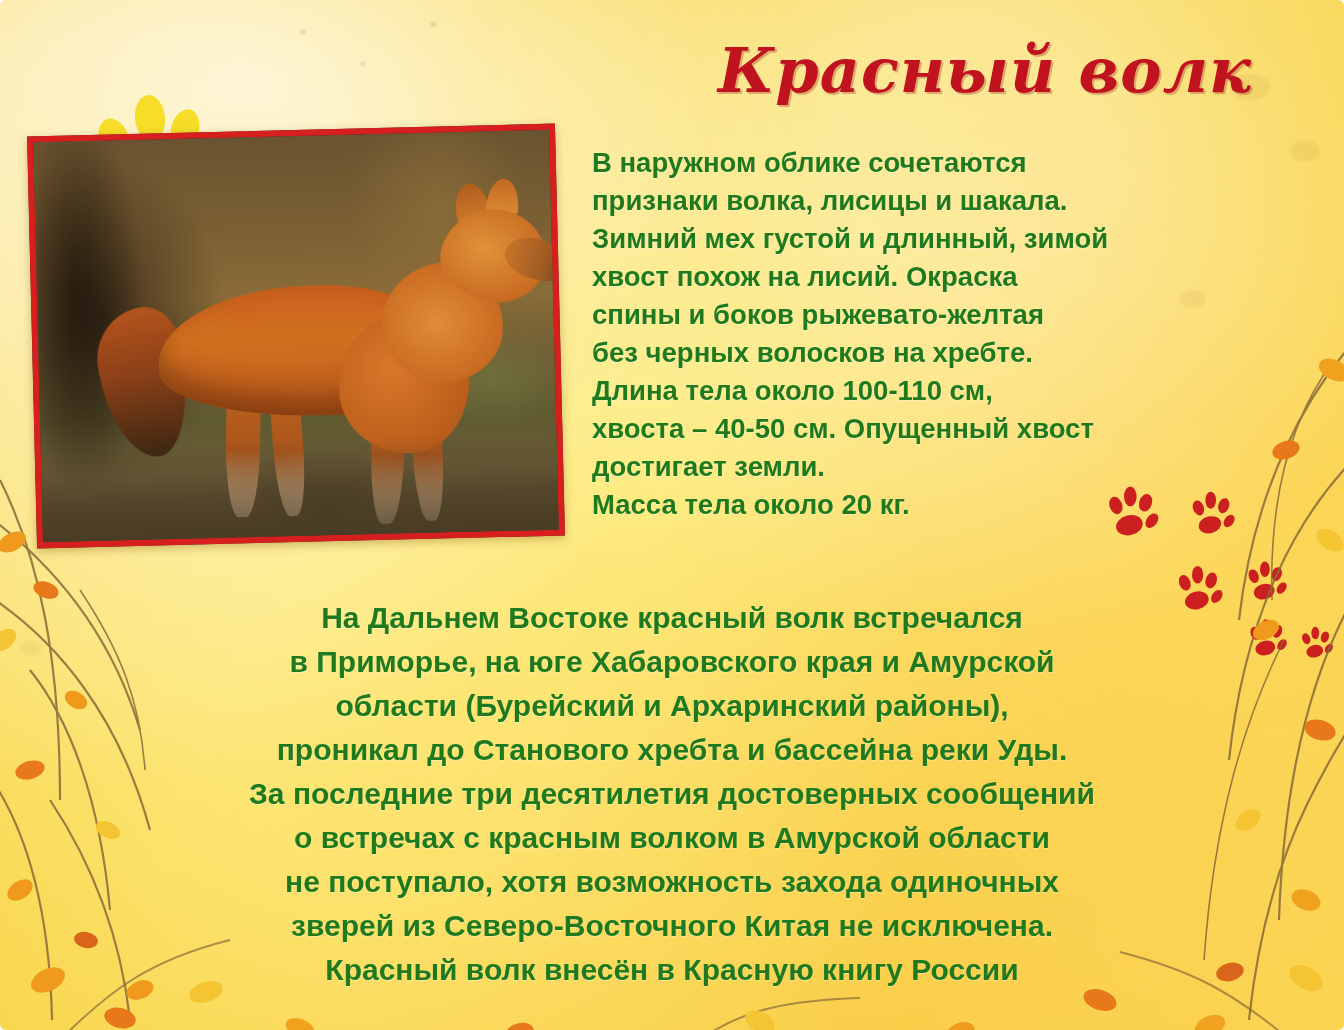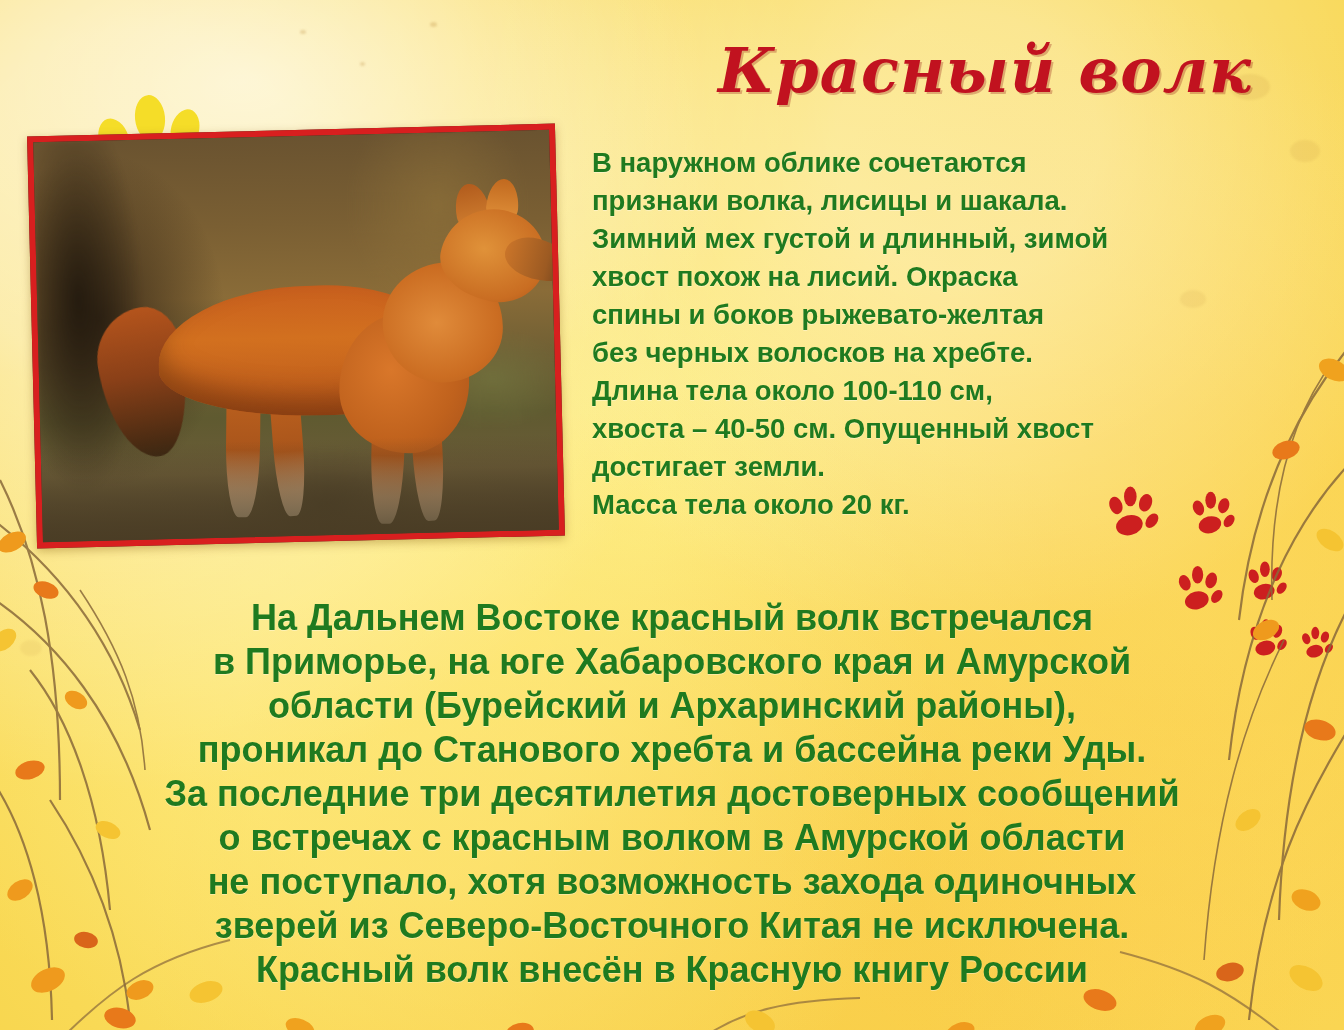--- a/index.html
+++ b/index.html
@@ -15,20 +15,21 @@
 
   .slide {
     position: relative;
     width: 1344px;
     height: 1030px;
     background:
       radial-gradient(ellipse 60% 45% at 18% 8%, rgba(255,255,255,0.55), rgba(255,255,255,0) 70%),
       radial-gradient(ellipse 55% 40% at 85% 92%, rgba(255,214,96,0.55), rgba(255,255,255,0) 70%),
       radial-gradient(ellipse 70% 60% at 50% 50%, #fdf08a 0%, #fce471 45%, #f8d64e 100%);
       overflow: hidden;
+      border-radius: 6px;
   }
 
   
   .texture {
     position: absolute;
     inset: 0;
     background:
       radial-gradient(circle at 10% 20%, rgba(255,255,255,0.45) 0 12%, rgba(255,255,255,0) 40%),
       radial-gradient(circle at 72% 14%, rgba(255,255,255,0.35) 0 10%, rgba(255,255,255,0) 38%),
       radial-gradient(circle at 30% 70%, rgba(255,236,130,0.5) 0 14%, rgba(255,255,255,0) 45%),
@@ -201,21 +202,21 @@
   }
 
   .body-text {
     position: absolute;
     left: 40px;
     top: 596px;
     width: 1264px;
     text-align: center;
     color: #1f7a1f;
     font-weight: bold;
-    font-size: 36px;
+    font-size: 30px;
     line-height: 44px;
     white-space: pre-line;
     text-shadow: 0 1px 0 rgba(255,255,255,0.35);
   }
 </style>
 </head>
 <body>
 
 <div class="slide">
 

